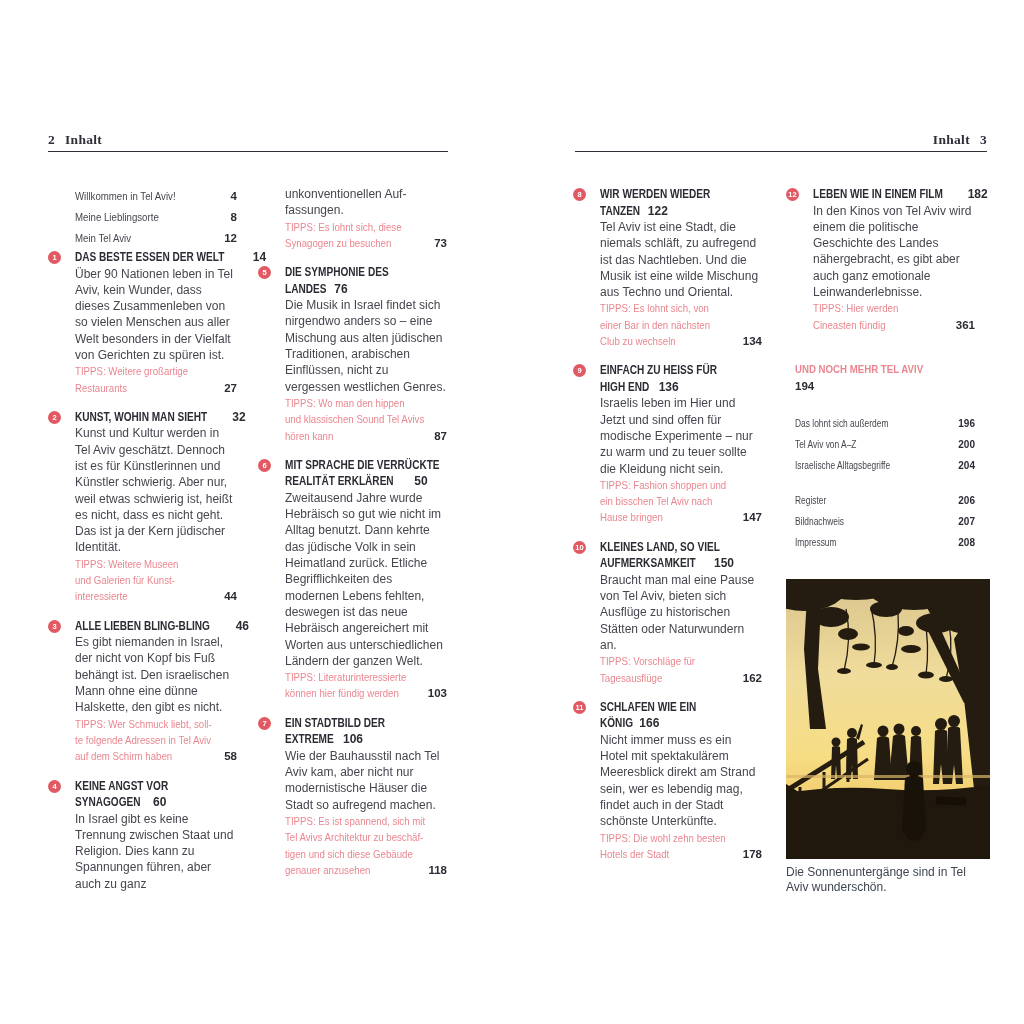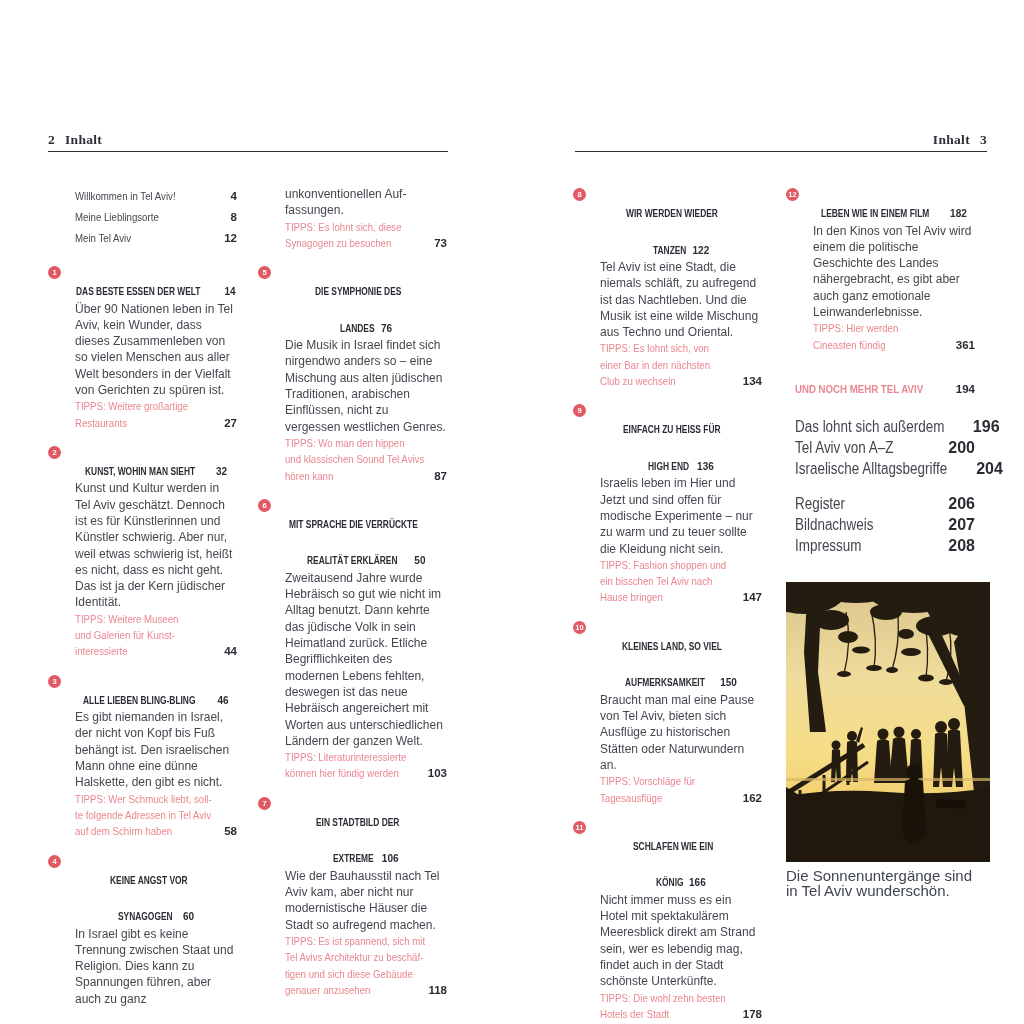--- a/index.html
+++ b/index.html
@@ -14,49 +14,49 @@
     font-weight:bold;font-size:13.5px;color:#2e2e38;padding-bottom:3px;box-sizing:border-box;
     letter-spacing:.3px;
   }
   #hdr-left{left:48px;width:400px;}
   #hdr-right{left:575px;width:412px;justify-content:flex-end;}
   .page-header .gap{width:10px;}
   
   .col{position:absolute;top:186px;width:189px;}
   #col1{left:48px;} #col2{left:258px;} #col3{left:573px;} #col4{left:786px;width:204px;}
   
-  .intro-list{margin-left:27px;margin-bottom:15px;}
+  .intro-list{margin-left:27px;}
   .intro-row{display:flex;justify-content:space-between;font-size:11.5px;line-height:21px;color:#45454f;}
   .intro-row .pnum{font-weight:bold;color:#2b2b34;}
   
   .entry{display:flex;margin-bottom:13px;}
   .badge{
     flex:0 0 13px;width:13px;height:13px;border-radius:50%;background:#e15a63;margin-top:2px;
     color:#fff;font-size:7.5px;font-weight:bold;display:flex;align-items:center;justify-content:center;
   }
   .badge.ghost{visibility:hidden;}
   .entry-content{margin-left:14px;width:162px;}
-  .tline{display:flex;justify-content:center;font-weight:bold;font-size:10px;line-height:16.5px;color:#2b2b34;margin-top:20px;}
+  .tline{display:flex;justify-content:flex-start;font-weight:bold;font-size:12px;line-height:16.5px;color:#2b2b34;}
   .sqz{display:inline-block;white-space:nowrap;transform:scaleX(0.84);transform-origin:0 50%;}
   .btext{font-size:12px;line-height:16.3px;color:#45454f;}
   .tipps{font-size:11.5px;line-height:16.3px;color:#ea868f;}
   .tipps-line{white-space:nowrap;}
   .tipps-line.flexline{display:flex;justify-content:space-between;}
   .pnum{font-weight:bold;color:#2b2b34;flex:0 0 auto;}
   
   .more{margin-left:9px;width:180px;margin-top:28px;}
-  .more-heading{display:flex;justify-content:space-between;font-size:11.5px;font-weight:bold;color:#ea868f;line-height:17px;}
+  .more-heading{display:flex;justify-content:space-between;font-size:11.5px;font-weight:bold;color:#ea868f;line-height:17px;flex-direction:column;}
   .more-list{margin-top:18px;}
   .more-list.second{margin-top:14px;}
-  .more-row{display:flex;justify-content:space-between;font-size:16px;line-height:21px;color:#45454f;}
+  .more-row{display:flex;justify-content:space-between;font-size:10px;line-height:21px;color:#45454f;}
   .more-row .pnum{color:#2b2b34;}
   
   .photo-figure{margin-top:26px;width:204px;}
   .photo-frame{width:204px;height:280px;display:block;}
-  .caption{font-size:15px;line-height:15px;color:#3f4550;margin-top:6px;width:200px;}
+  .caption{font-size:12px;line-height:15px;color:#3f4550;margin-top:6px;width:200px;}
 </style>
 </head>
 <body>
 
 <div class="page-header" id="hdr-left">
   <span>2</span>
   <span class="gap"></span>
   <span>Inhalt</span>
 </div>
 

